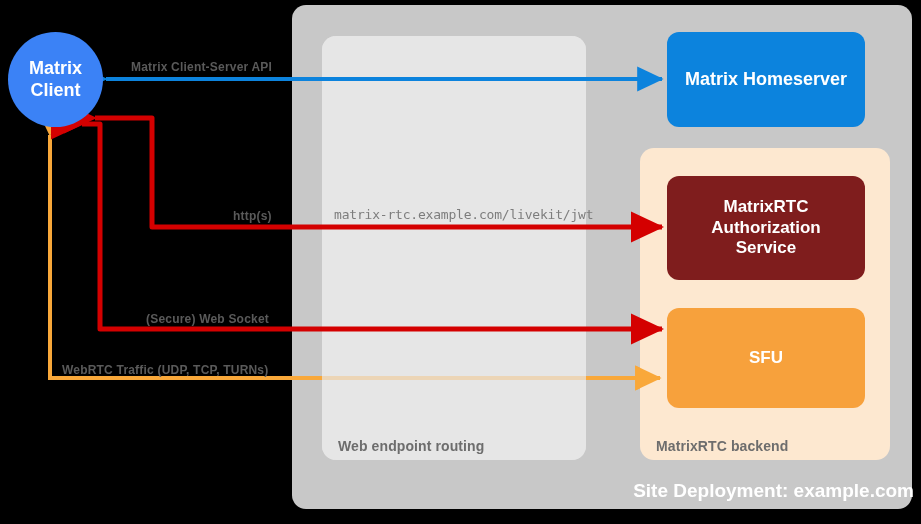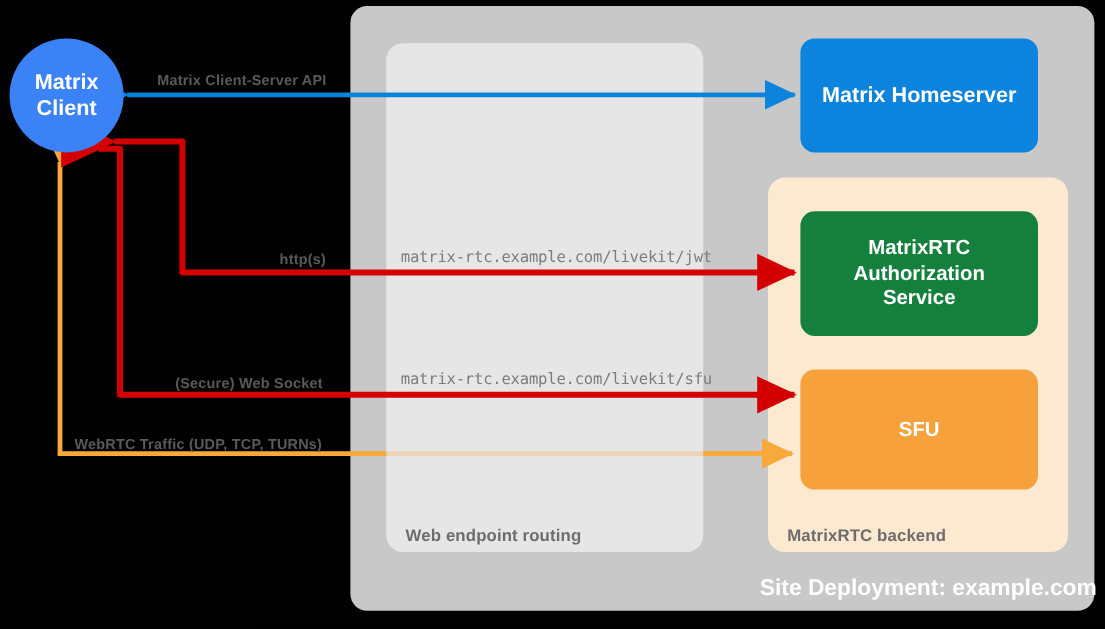--- a/index.html
+++ b/index.html
@@ -21,21 +21,21 @@
 
   .site-caption{position:absolute;left:0;top:480px;width:898px;text-align:right;
                 font-size:19px;font-weight:bold;color:#ffffff;white-space:nowrap;padding-left:16px;}
 
   
   .svc{position:absolute;border-radius:12px;display:flex;align-items:center;
        justify-content:center;text-align:center;color:#fff;font-weight:bold;
        line-height:1.22;}
   .svc-homeserver{left:667px;top:32px;width:198px;height:95px;background:#0c83dd;
                   font-size:18px;justify-content:center;}
-  .svc-auth{left:667px;top:176px;width:198px;height:104px;background:#15803d;
+  .svc-auth{left:667px;top:176px;width:198px;height:104px;background:#7f1d1d;
             font-size:17px;}
   .svc-sfu{left:667px;top:308px;width:198px;height:100px;background:#f7a13c;
            font-size:17px;}
 
   
   .client{position:absolute;left:8px;top:32px;width:95px;height:95px;border-radius:50%;
           background:#3b82f6;color:#fff;font-size:18px;font-weight:bold;text-align:center;
           display:flex;align-items:center;justify-content:center;line-height:1.2;}
 
   
@@ -117,21 +117,20 @@
   </svg>
 
   <div class="client">
     <div>
       <div>Matrix</div>
       <div>Client</div>
     </div>
   </div>
 
   <div class="endpoint ep-2">matrix-rtc.example.com/livekit/jwt</div>
-  <div class="endpoint ep-3">matrix-rtc.example.com/livekit/sfu</div>
 
   <div class="flow-label fl-csapi">Matrix Client-Server API</div>
   <div class="flow-label fl-http">http(s)</div>
   <div class="flow-label fl-ws">(Secure) Web Socket</div>
   <div class="flow-label fl-webrtc">WebRTC Traffic (UDP, TCP, TURNs)</div>
 
   <div class="panel-caption cap-web">Web endpoint routing</div>
   <div class="panel-caption cap-rtc">MatrixRTC backend</div>
 
   <div class="site-caption">Site Deployment: example.com</div>

